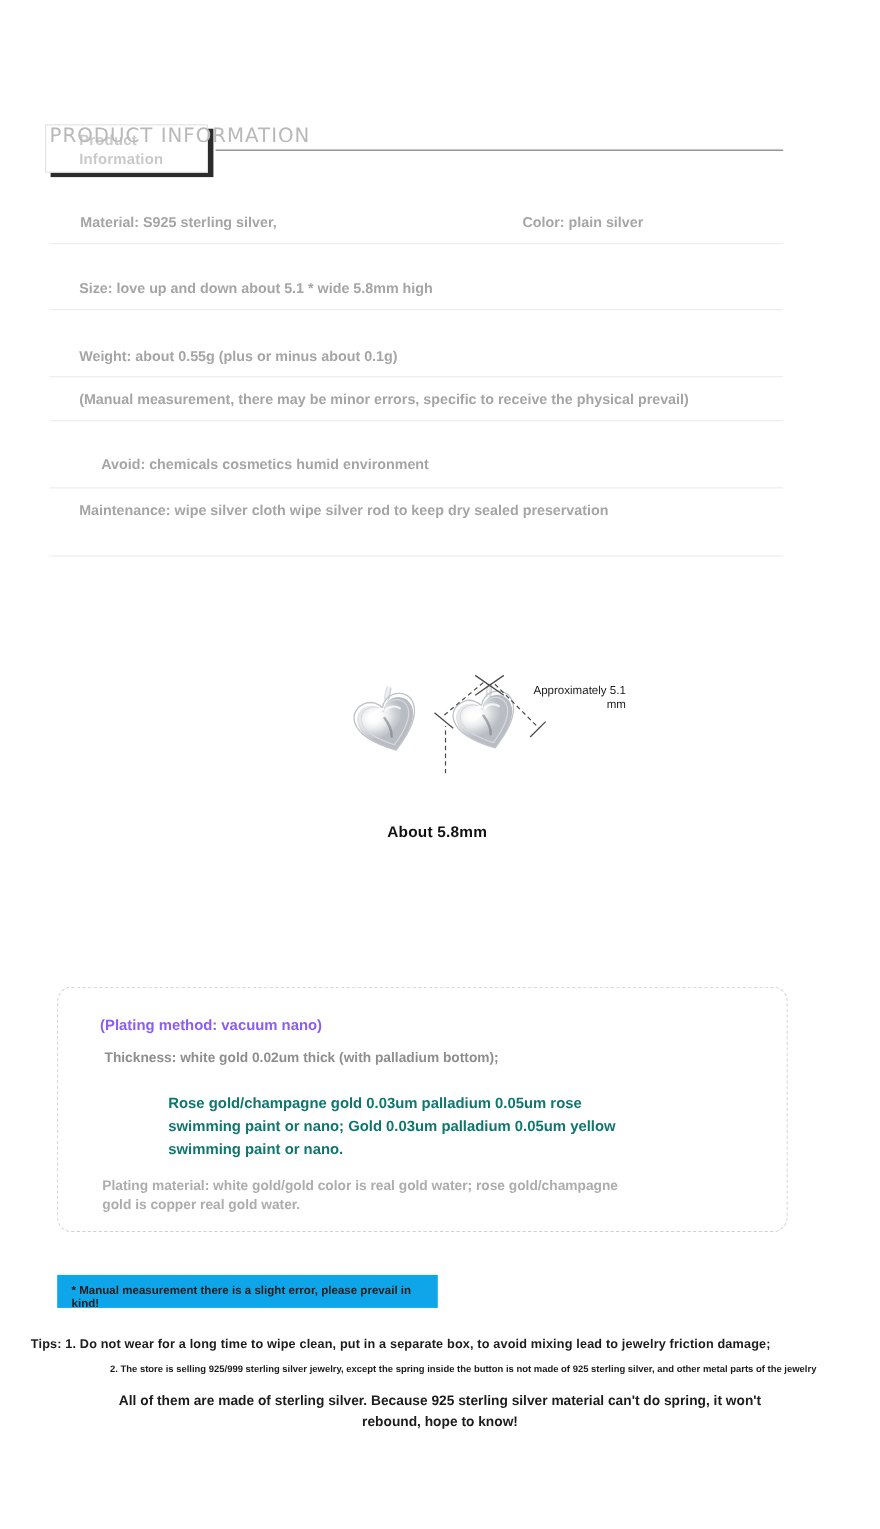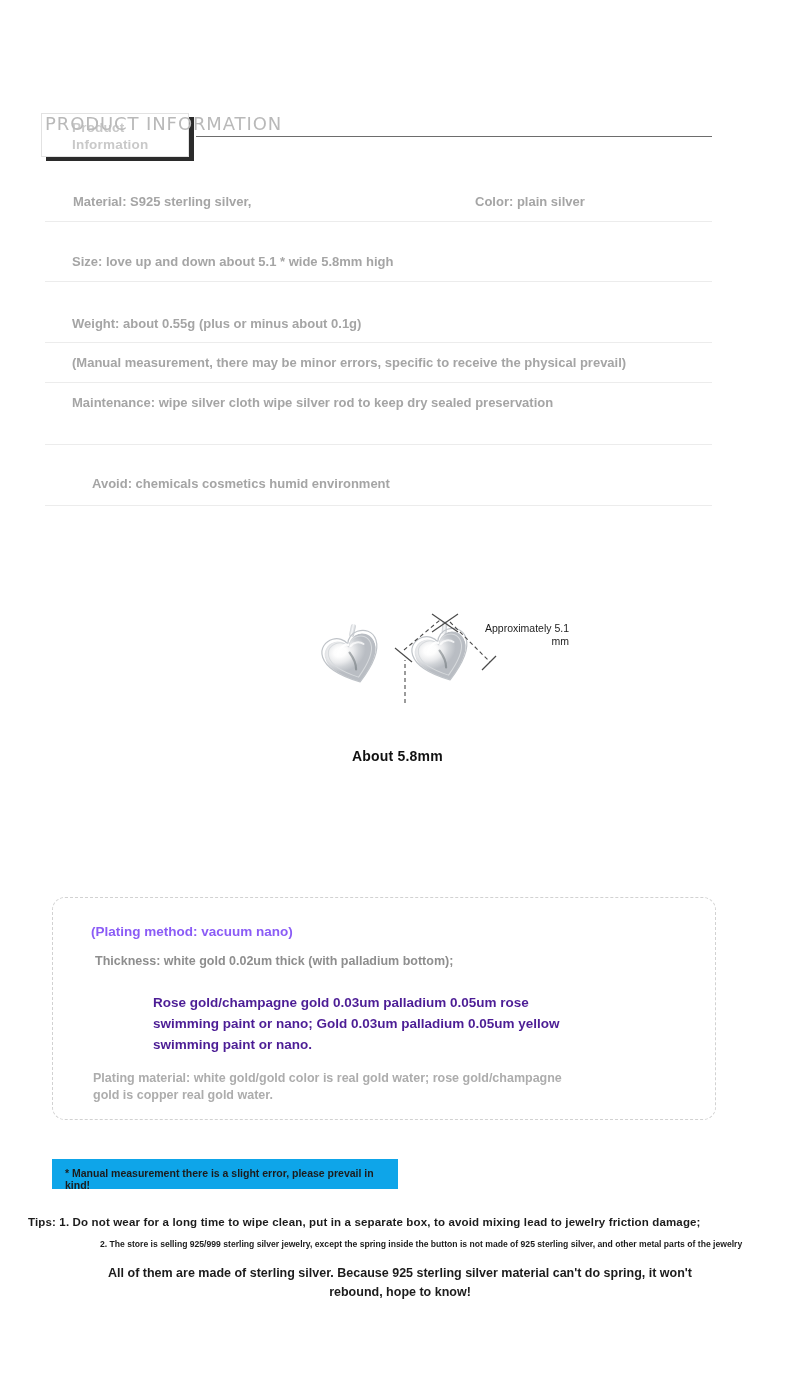--- a/index.html
+++ b/index.html
@@ -221,21 +221,21 @@
     color: #8e8e8e;
     line-height: 17px;
   }
   #plating-detail {
     position: absolute;
     left: 100px;
     top: 94px;
     width: 420px;
     font-size: 13.5px;
     font-weight: bold;
-    color: #4c1d95;
+    color: #0f766e;
     line-height: 21px;
   }
   #plating-material {
     position: absolute;
     left: 40px;
     top: 172px;
     width: 490px;
     font-size: 12.5px;
     font-weight: bold;
     color: #adadad;
@@ -318,26 +318,26 @@
   </div>
 
   <div class="spec-row" id="row-weight">
     <div class="cell-main">Weight: about 0.55g (plus or minus about 0.1g)</div>
   </div>
 
   <div class="spec-row" id="row-note">
     <div class="cell-main">(Manual measurement, there may be minor errors, specific to receive the physical prevail)</div>
   </div>
 
+  <div class="spec-row" id="row-avoid">
+    <div class="cell-main">Avoid: chemicals cosmetics humid environment</div>
+  </div>
+
   <div class="spec-row" id="row-maint">
     <div class="cell-main">Maintenance: wipe silver cloth wipe silver rod to keep dry sealed preservation</div>
-  </div>
-
-  <div class="spec-row" id="row-avoid">
-    <div class="cell-main">Avoid: chemicals cosmetics humid environment</div>
   </div>
 
 </div>
 
 <div id="product-figure">
 
   <div class="heart" id="heart-left">
     <div class="post"></div>
     <div class="body"></div>
     <svg class="rim" viewBox="0 0 62 56">

